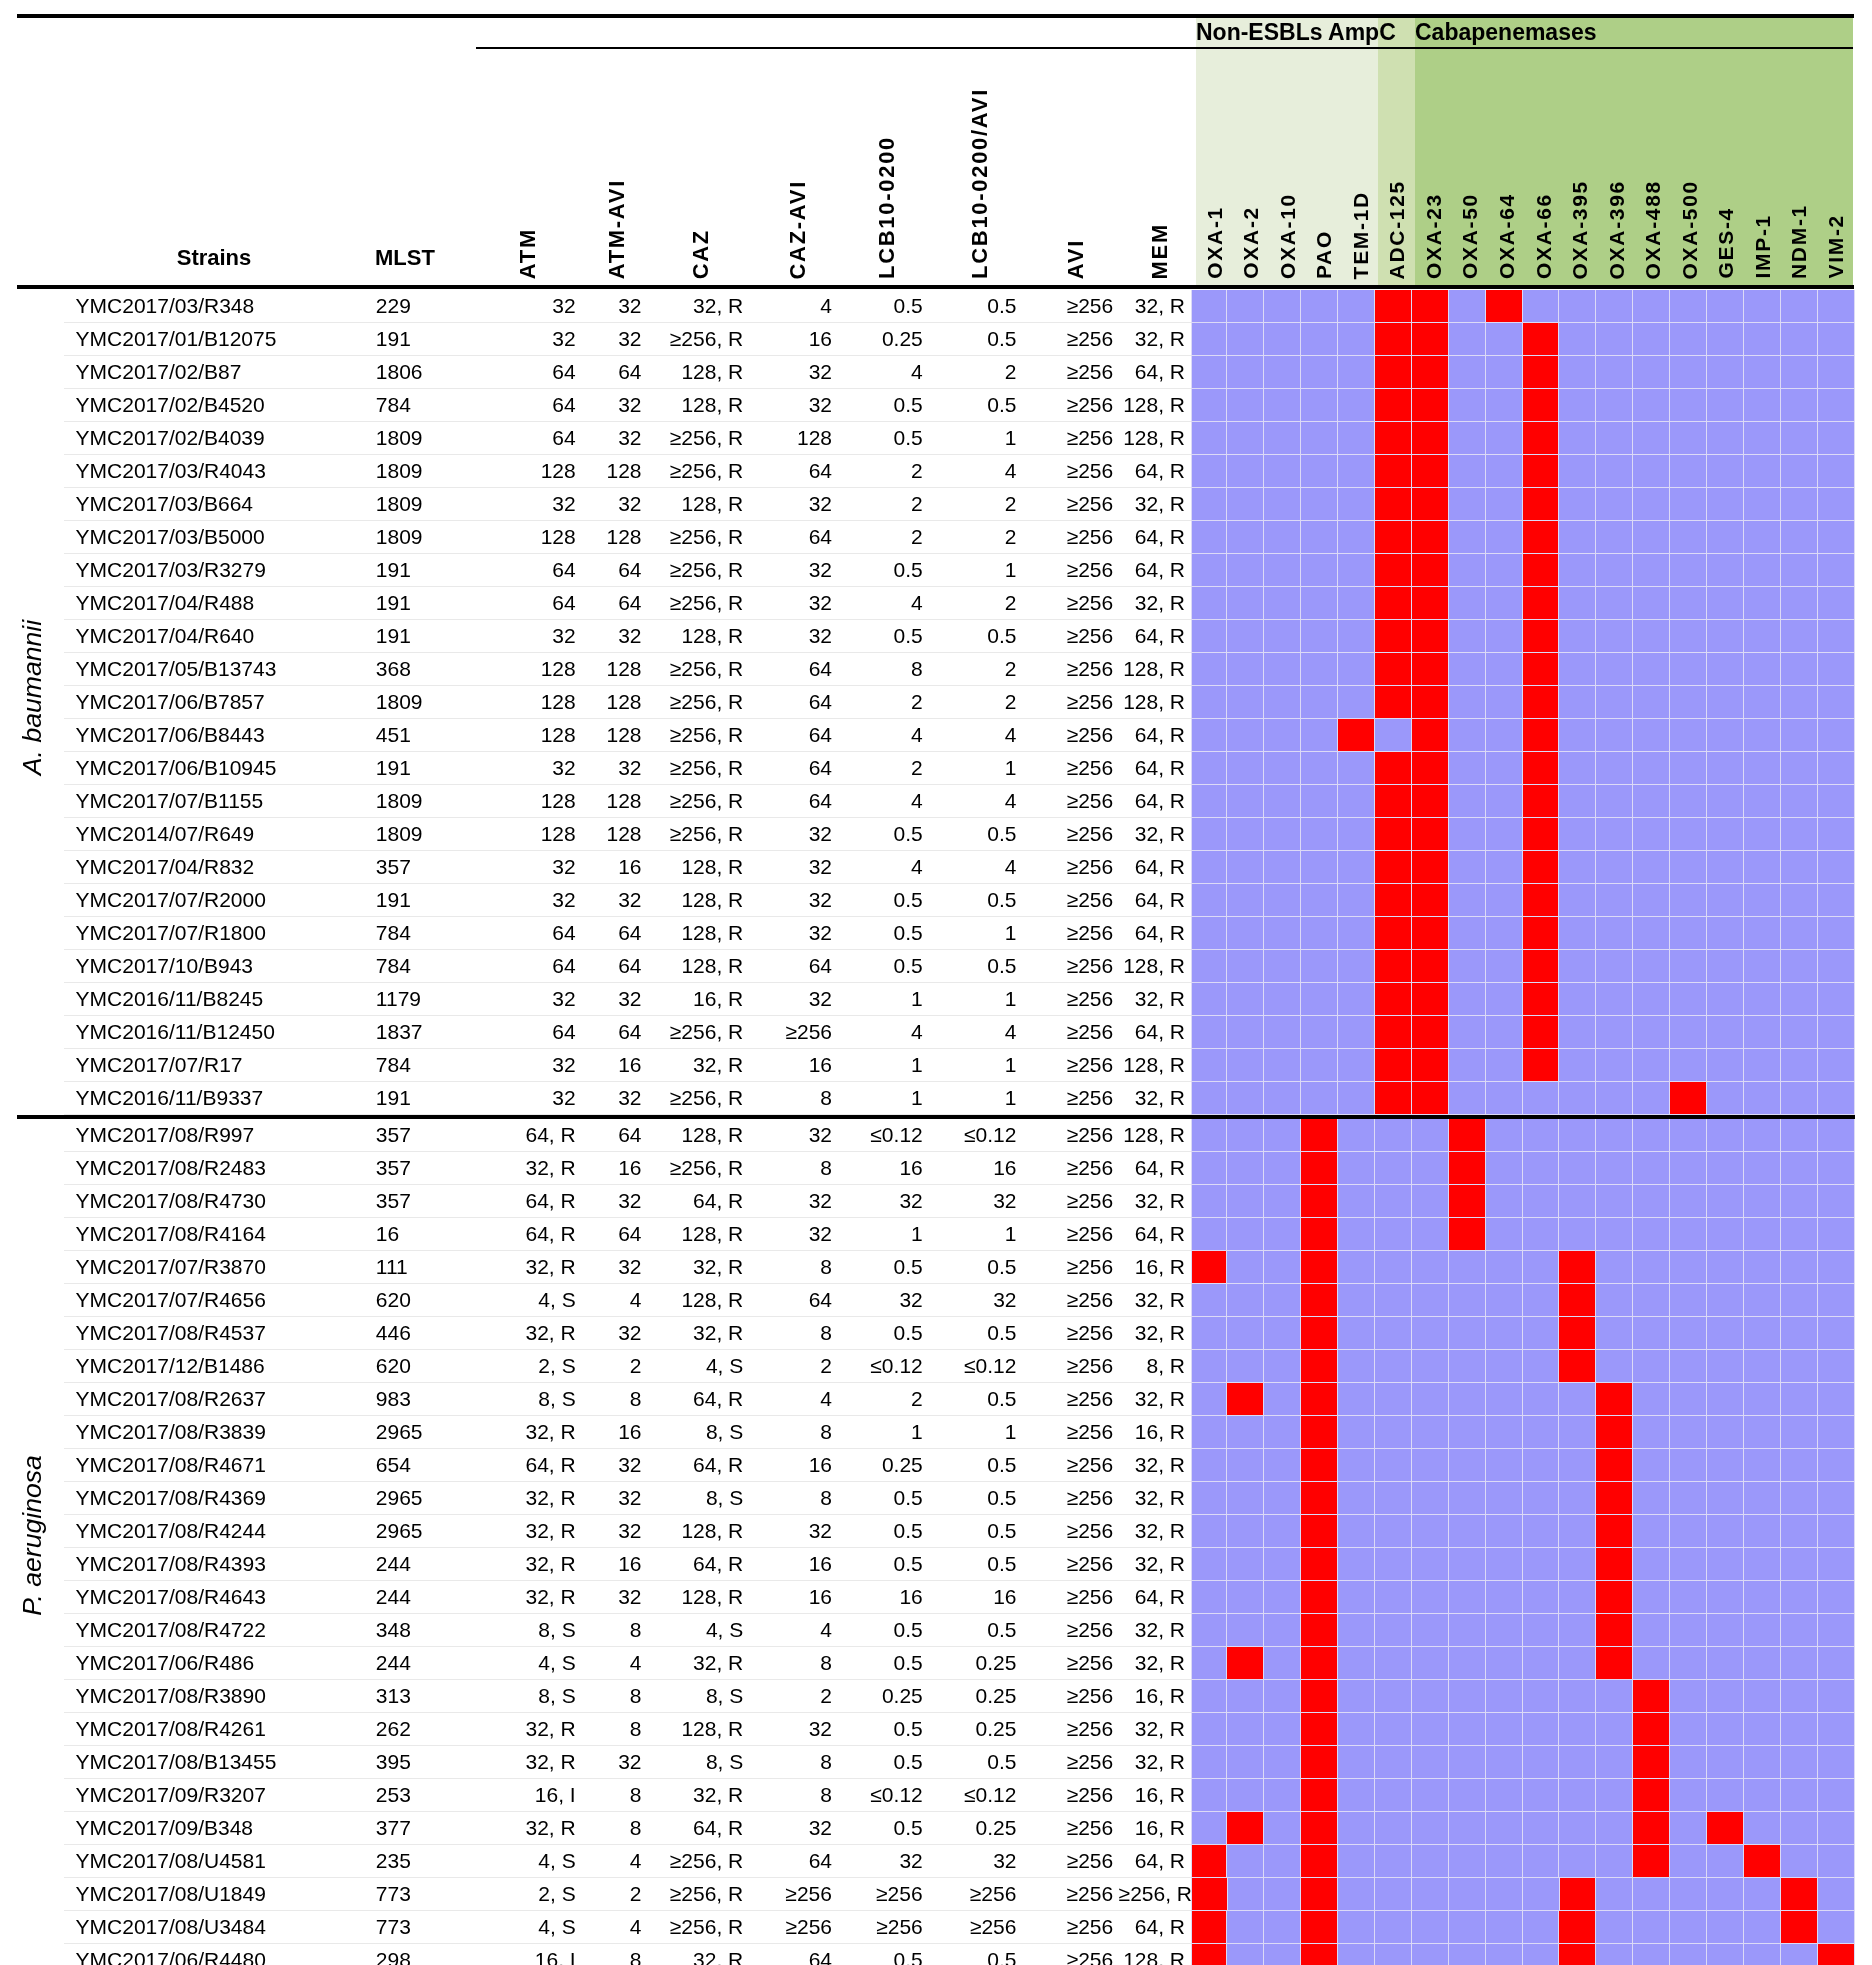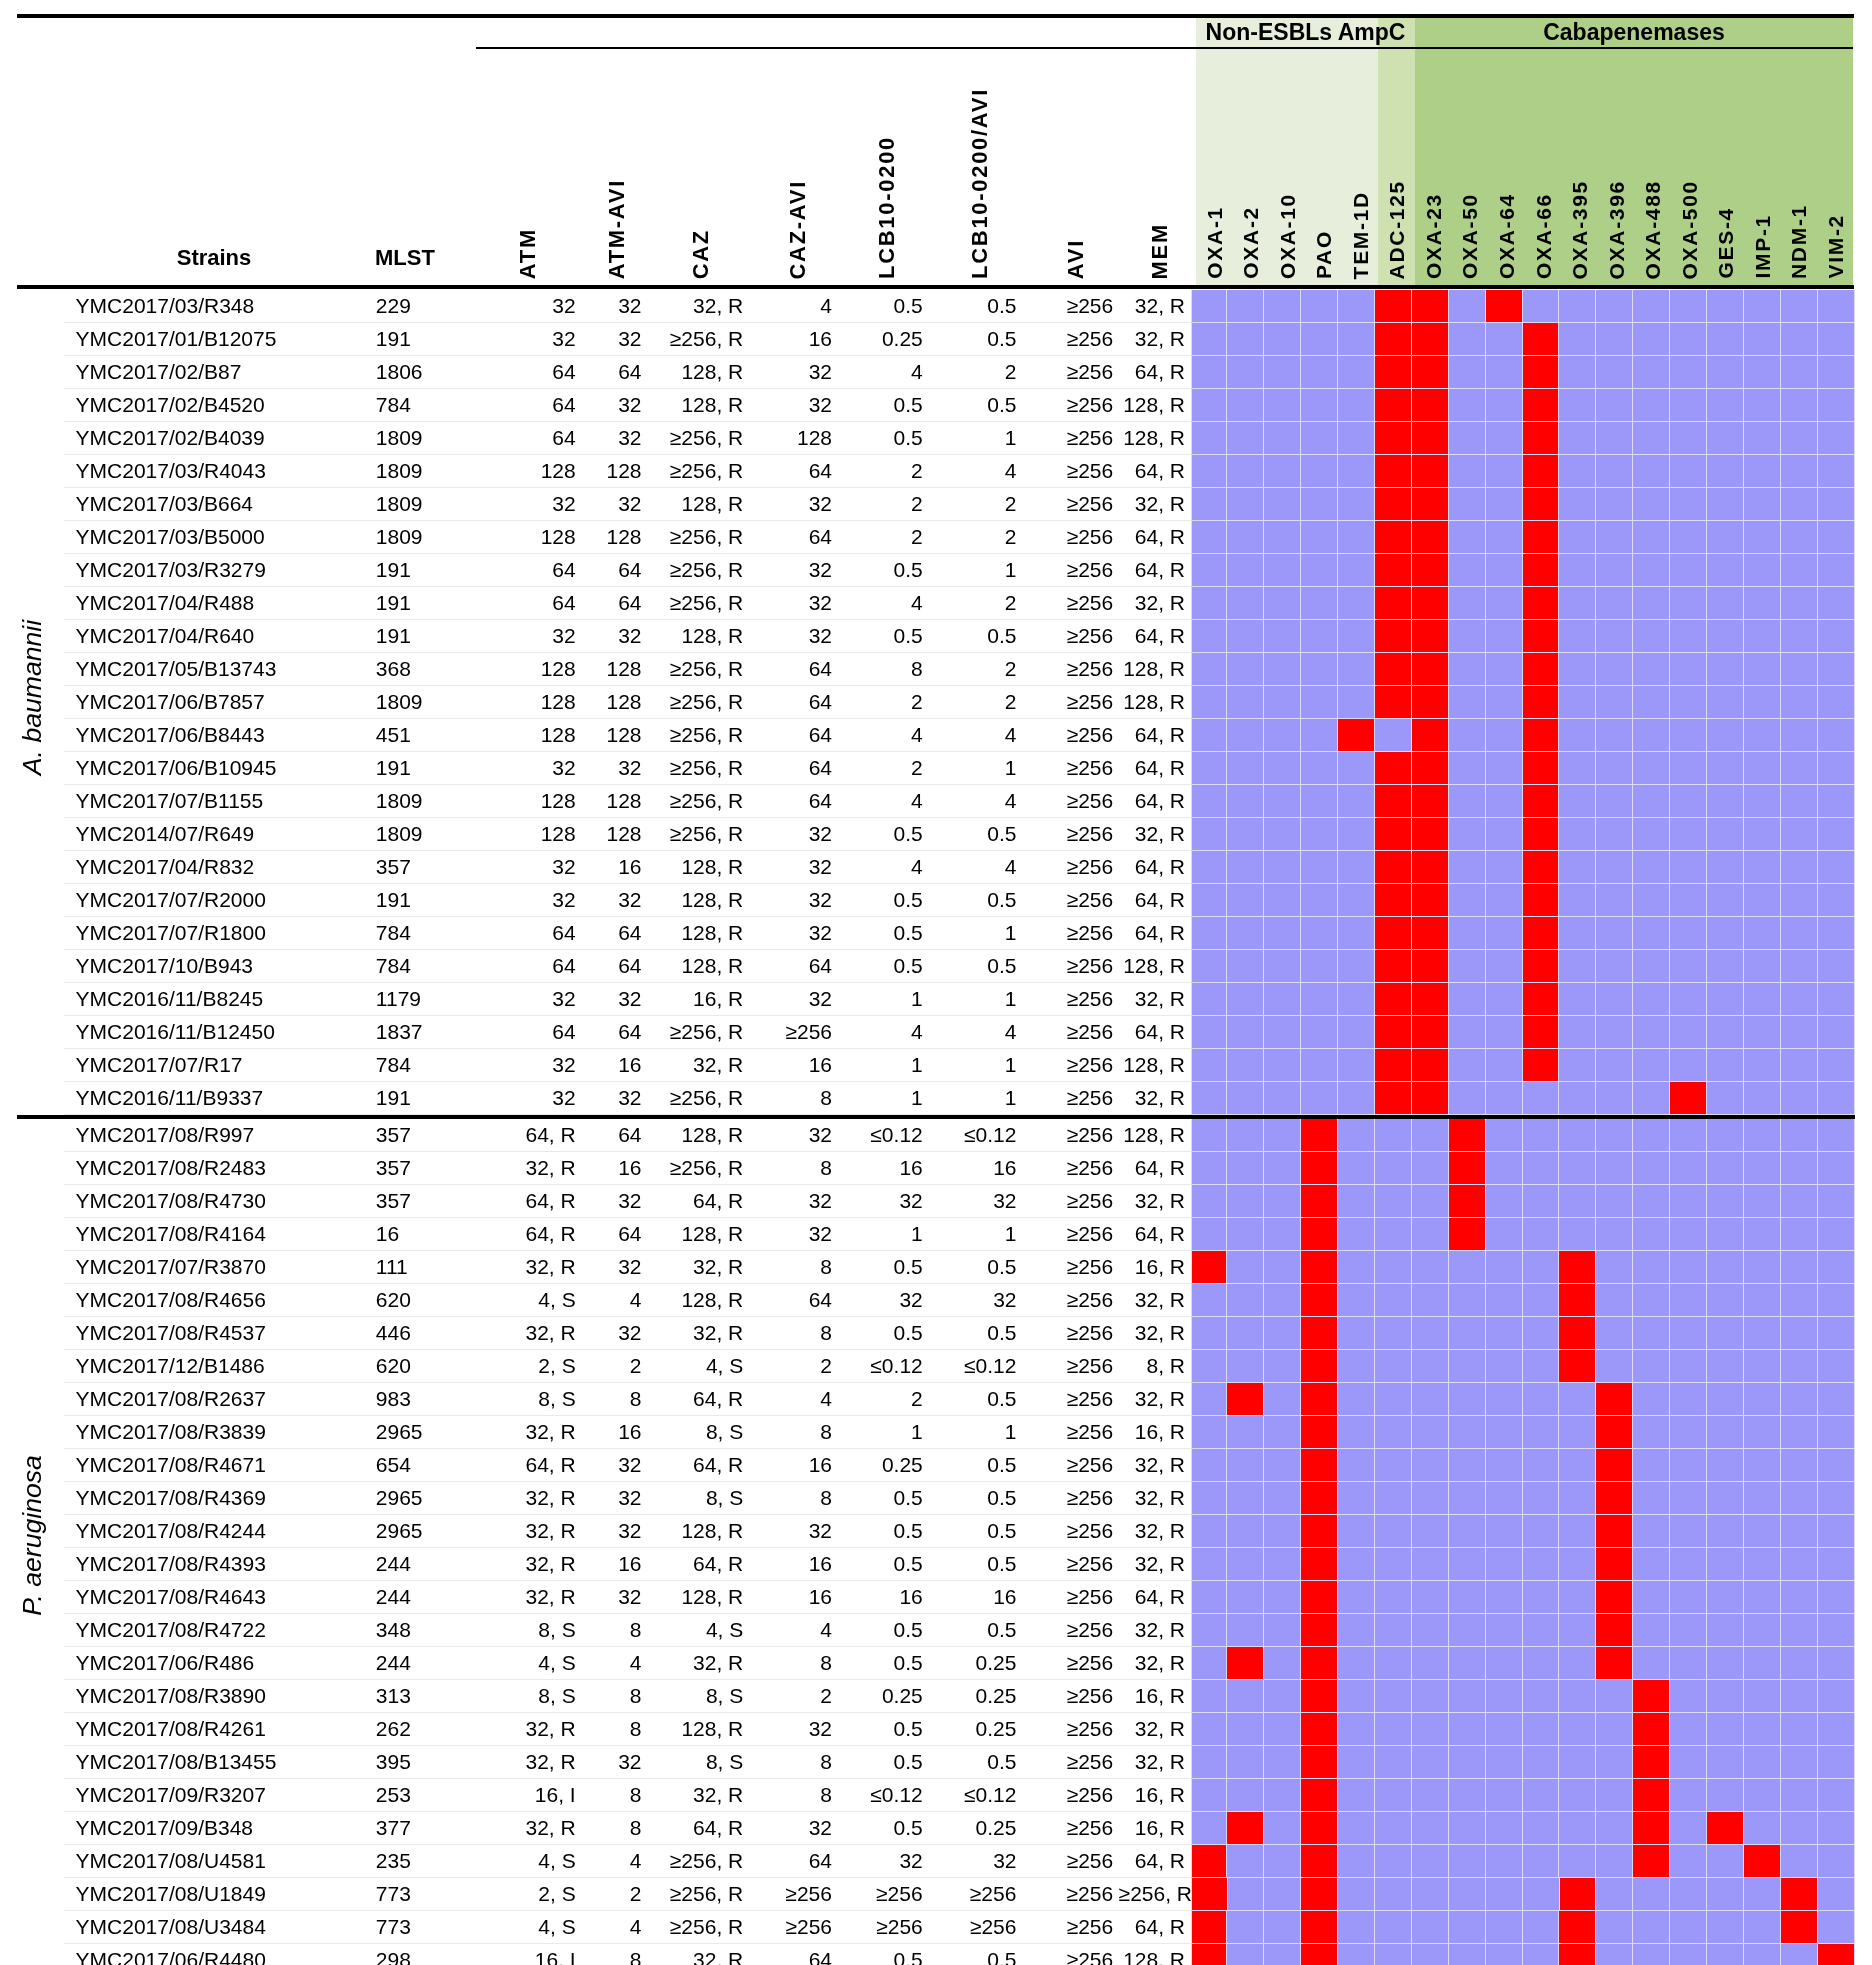--- a/index.html
+++ b/index.html
@@ -8,21 +8,21 @@
   .rule{position:absolute;background:#000;}
   .top-rule{left:16.6px;top:14.4px;width:1837px;height:3.9px;}
   .header-underline{left:476px;top:47px;width:1377px;height:2.2px;}
   .header-rule{left:16.6px;top:285px;width:1837px;height:4.4px;}
   .mic-group-label{position:absolute;left:476px;top:17px;width:720px;height:30px;line-height:30px;
         text-align:center;font-weight:bold;font-size:24px;}
   .green{position:absolute;top:18px;height:267px;}
   .green.light{left:1196px;width:183px;background:#e7eedb;}
   .green.mid{left:1378px;width:37px;background:#cfe0b1;}
   .green.dark{left:1415px;width:438px;background:#aecf87;}
-  .group-label{position:absolute;top:17px;height:30px;line-height:30px;text-align:center;
+  .group-label{position:absolute;top:17px;height:30px;line-height:30px;text-align:left;
         font-weight:bold;font-size:23px;white-space:nowrap;}
   .group-label.g1{left:1196px;width:219px;}
   .group-label.g2{left:1415px;width:438px;}
   .vlabel{position:absolute;top:53px;height:226px;display:flex;align-items:flex-end;justify-content:center;}
   .vtext{writing-mode:vertical-rl;transform:rotate(180deg);font-weight:bold;white-space:nowrap;}
   .mic-v .vtext{font-size:22px;letter-spacing:1.7px;}
   .gene-v .vtext{font-size:21px;letter-spacing:1.7px;}
   .col-label{position:absolute;top:237px;height:42px;line-height:42px;text-align:center;
         font-weight:bold;font-size:22px;}
   .col-label.strains{left:80px;width:268px;}
@@ -1044,21 +1044,21 @@
         <div class="gcell on"></div>
         <div class="gcell"></div>
         <div class="gcell"></div>
         <div class="gcell"></div>
         <div class="gcell"></div>
         <div class="gcell"></div>
         <div class="gcell"></div>
         <div class="gcell"></div>
       </div>
       <div class="trow">
-        <div class="lcell c-strain">YMC2017/08/R4656</div>
+        <div class="lcell c-strain">YMC2017/07/R4656</div>
         <div class="lcell c-mlst">620</div>
         <div class="lcell c-mic m0">4, S</div>
         <div class="lcell c-mic m1">4</div>
         <div class="lcell c-mic m2">128, R</div>
         <div class="lcell c-mic m3">64</div>
         <div class="lcell c-mic m4">32</div>
         <div class="lcell c-mic m5">32</div>
         <div class="lcell c-mic m6">≥256</div>
         <div class="lcell c-mic m7">32, R</div>
         <div class="gcell first"></div>

